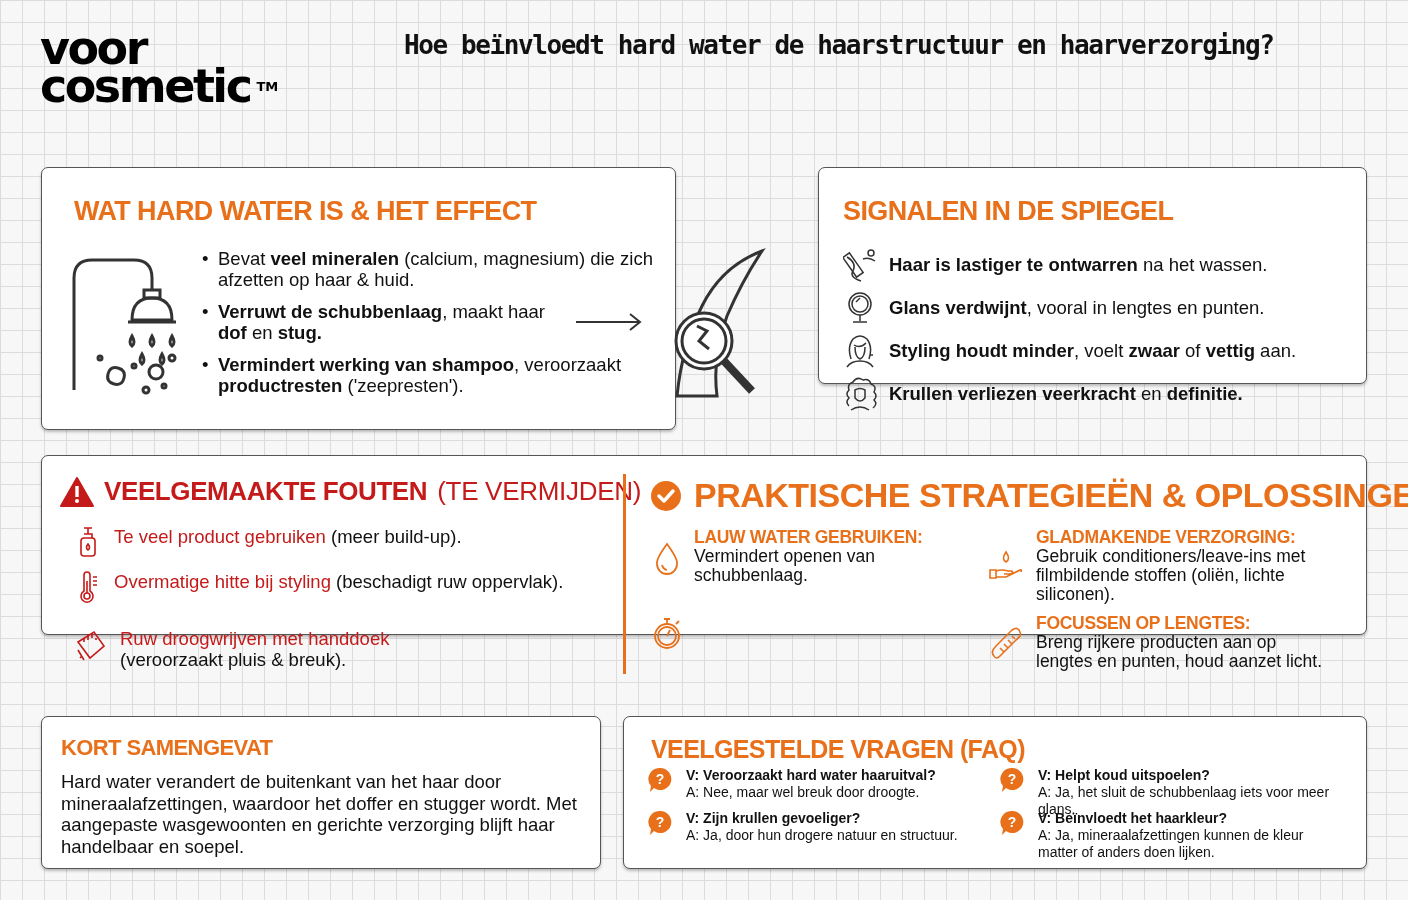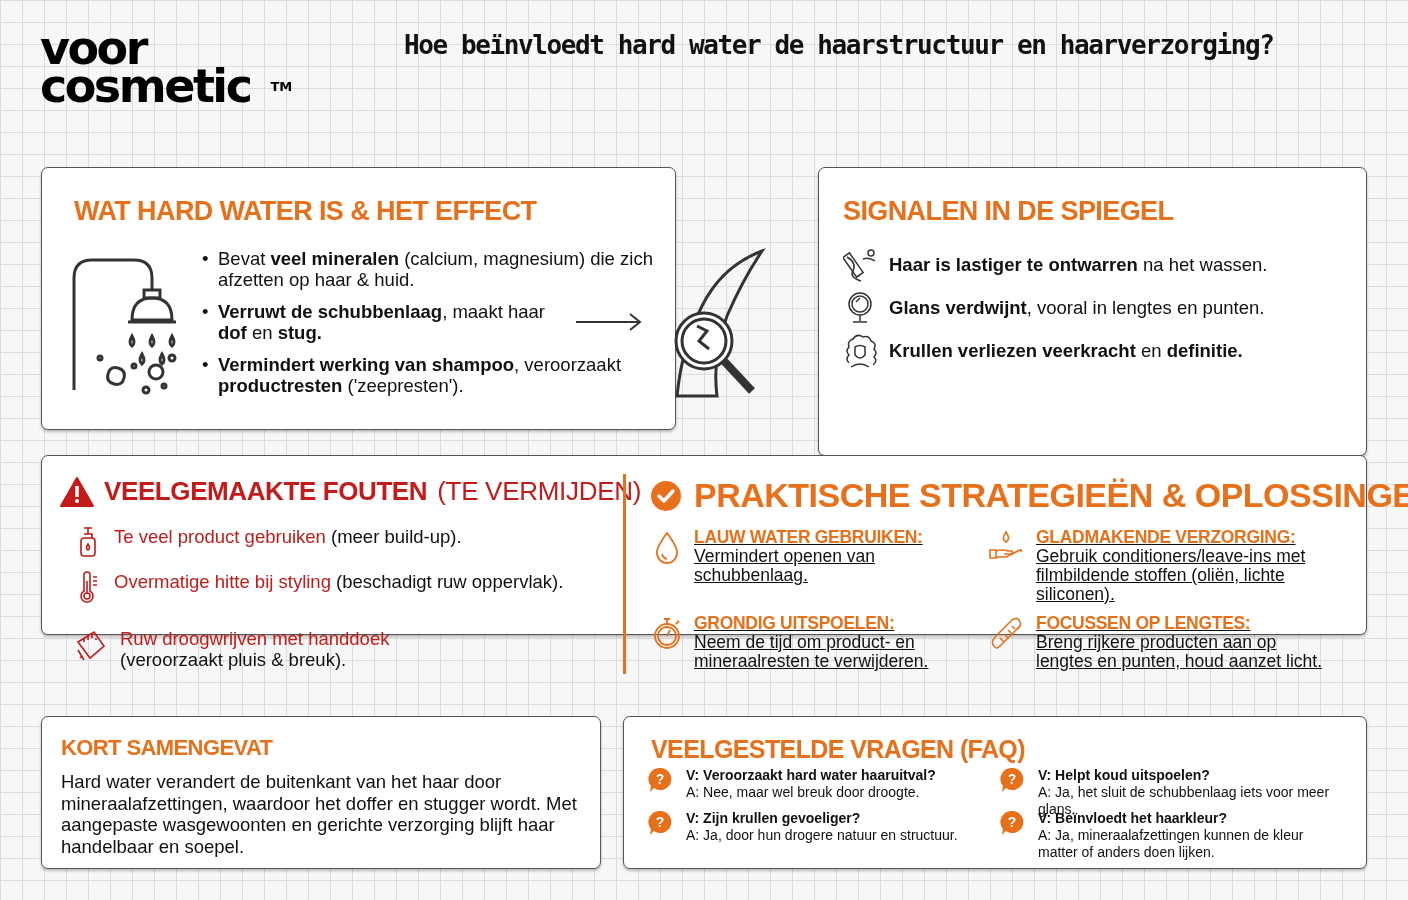--- a/index.html
+++ b/index.html
@@ -9,58 +9,58 @@
     color: #111;
     background-color: #f7f7f7;
     background-image:
       linear-gradient(to right, #dcdcdc 1px, transparent 1px),
       linear-gradient(to bottom, #dcdcdc 1px, transparent 1px);
     background-size: 22px 22px;
     position: relative;
   }
   .logo { position: absolute; left: 40px; top: 30px; line-height: 0.82; }
   .logo .l1, .logo .l2 { font-family: "DejaVu Sans", sans-serif; font-weight: 700; font-size: 46px; letter-spacing: -2.5px; color: #000; display: block; }
-  .logo .tm { font-size: 13px; letter-spacing: 0; vertical-align: top; position: relative; top: 14px; margin-left: 20px; }
+  .logo .tm { font-size: 13px; letter-spacing: 0; vertical-align: top; position: relative; top: 14px; margin-left: 6px; }
   .page-title { position: absolute; left: 376px; top: 30px; font-family: "DejaVu Sans Mono", monospace; font-weight: 700; font-size: 26px; letter-spacing: -1.4px; color: #111; white-space: nowrap; padding-left: 28px; }
 
   .card { position: absolute; background: #fff; border: 1.5px solid #555; border-radius: 7px; box-shadow: 0 2px 3px rgba(0,0,0,0.25); }
   .card-title { color: #e8701a; font-weight: 700; font-size: 27px; letter-spacing: -0.6px; white-space: nowrap; }
 
   
   #c1 { left: 41px; top: 167px; width: 635px; height: 263px; }
   #c1 .card-title { position: absolute; left: 32px; top: 28px; }
   #c1 .shower { position: absolute; left: 22px; top: 82px; }
   #c1 ul { position: absolute; left: 160px; top: 80px; list-style: none; font-size: 18.5px; line-height: 21px; }
   #c1 li { position: relative; padding-left: 16px; margin-bottom: 11px; }
   #c1 li::before { content: "•"; position: absolute; left: 0; top: 0; }
   #c1 .arrow { position: absolute; left: 532px; top: 144px; }
   #c1 .hairlens { position: absolute; left: 600px; top: 78px; }
   b { font-weight: 700; }
 
   
-  #c2 { left: 818px; top: 167px; width: 549px; height: 289px; }
+  #c2 { left: 818px; top: 167px; width: 549px; height: 217px; }
   #c2 .card-title { position: absolute; left: 24px; top: 28px; }
   #c2 .sig-list { position: absolute; left: 24px; top: 75px; }
   #c2 .sig { display: flex; align-items: center; height: 43px; font-size: 18.5px; white-space: nowrap; }
   #c2 .sig svg { width: 34px; height: 36px; margin-right: 12px; flex-shrink: 0; }
 
   
   #c3 { left: 41px; top: 455px; width: 1326px; height: 180px; }
   #c3 .warn-title { position: absolute; left: 18px; top: 20px; display: flex; align-items: center; font-size: 26px; color: #c41a1a; white-space: nowrap; }
   #c3 .warn-title svg { margin-right: 10px; }
   #c3 .warn-title .wt-b { font-weight: 700; letter-spacing: -0.4px; }
   #c3 .warn-title .wt-n { font-weight: 400; margin-left: 10px; letter-spacing: -0.3px; text-align: right; }
   .mistake { position: absolute; left: 32px; display: flex; align-items: flex-start; font-size: 18.5px; line-height: 21px; }
   .mistake svg { margin-right: 12px; flex-shrink: 0; }
   .mistake .red { color: #c41a1a; }
   .divider { position: absolute; left: 581px; top: 18px; width: 3px; height: 200px; background: #e8701a; }
   .sol-title { position: absolute; left: 608px; top: 20px; display: flex; align-items: center; }
   .sol-title svg { margin-right: 12px; }
   .sol-title span { color: #e8701a; font-weight: 700; font-size: 34px; letter-spacing: -0.5px; white-space: nowrap; }
-  .sol { position: absolute; display: flex; align-items: flex-start; text-decoration: underline; }
+  .sol { position: absolute; display: flex; align-items: center; }
   .sol svg { margin-right: 12px; flex-shrink: 0; margin-top: 2px; }
   .sol .st { color: #e8701a; font-weight: 700; font-size: 17.5px; line-height: 19px; letter-spacing: -0.3px; white-space: nowrap; }
   .sol .sd { font-size: 17.5px; line-height: 19px; }
 
   
   #c4 { left: 41px; top: 716px; width: 560px; height: 153px; }
   #c4 .card-title { position: absolute; left: 19px; top: 18px; font-size: 22px; }
   #c4 p { position: absolute; left: 19px; top: 54px; width: 520px; font-size: 18.5px; line-height: 21.5px; }
 
   
@@ -135,20 +135,30 @@
           <circle cx="17" cy="14" r="11"></circle>
           <circle cx="17" cy="14" r="8"></circle>
           <line x1="13" y1="12" x2="17" y2="8"></line>
           <line x1="17" y1="25" x2="17" y2="31"></line>
           <line x1="10" y1="32" x2="24" y2="32"></line>
         </svg>
       <span><b>Glans verdwijnt</b><span>, vooral in lengtes en punten.</span></span>
     </div>
     <div class="sig">
       <svg viewBox="0 0 34 36" fill="none" stroke="#333" stroke-width="1.5">
+          <path d="M8 26 Q4 14 10 6 Q17 0 24 6 Q30 14 26 26"></path>
+          <path d="M11 12 q6 4 12 -2"></path>
+          <path d="M12 14 q0 10 5 12 q5 -2 5 -12"></path>
+          <path d="M4 34 q4 -6 13 -6 q9 0 13 6"></path>
+          <path d="M27 22 h3"></path>
+        </svg>
+      <span><b>Styling houdt minder</b><span>, voelt </span><b>zwaar</b><span> of </span><b>vettig</b><span> aan.</span></span>
+    </div>
+    <div class="sig">
+      <svg viewBox="0 0 34 36" fill="none" stroke="#333" stroke-width="1.5">
           <path d="M6 30 q-4 -4 0 -8 q-4 -4 0 -8 q-2 -6 4 -8 q4 -6 10 -2 q6 -2 8 4 q6 2 3 8 q4 4 0 8 q4 4 -1 8"></path>
           <path d="M12 14 q5 -3 10 0 v8 q-5 6 -10 0z"></path>
           <path d="M8 34 q9 -6 18 0"></path>
         </svg>
       <span><b>Krullen verliezen veerkracht</b><span> en </span><b>definitie.</b></span>
     </div>
   </div>
 </div>
 
 <div class="card" id="c3">
@@ -216,24 +226,20 @@
         <div class="sd">Gebruik conditioners/leave-ins met filmbildende stoffen (oliën, lichte siliconen).</div>
       </div>
   </div>
   <div class="sol" style="left:610px; top:158px; width:300px">
     <svg width="30" height="34" viewBox="0 0 30 34" fill="none" stroke="#e8701a" stroke-width="1.8">
         <circle cx="15" cy="20" r="12"></circle>
         <circle cx="15" cy="20" r="9"></circle>
         <path d="M12 3 h6 M15 3 v5 M15 20 l3 -6"></path>
         <path d="M24 8 l3 -3"></path>
       </svg>
-    <div>
-        <div class="st">GRONDIG UITSPOELEN:</div>
-        <div class="sd">Neem de tijd om product- en mineraalresten te verwijderen.</div>
-      </div>
   </div>
   <div class="sol" style="left:946px; top:158px; width:340px">
     <svg width="36" height="36" viewBox="0 0 36 36" fill="none" stroke="#e8701a" stroke-width="1.6">
         <path d="M6 30 Q2 26 8 20 L24 4 Q30 0 32 6 Q34 10 28 14 L12 30 Q8 34 6 30z"></path>
         <path d="M12 22 l4 4 M16 18 l4 4 M20 14 l4 4 M24 10 l3 3"></path>
       </svg>
     <div>
         <div class="st">FOCUSSEN OP LENGTES:</div>
         <div class="sd">Breng rijkere producten aan op lengtes en punten, houd aanzet licht.</div>
       </div>

